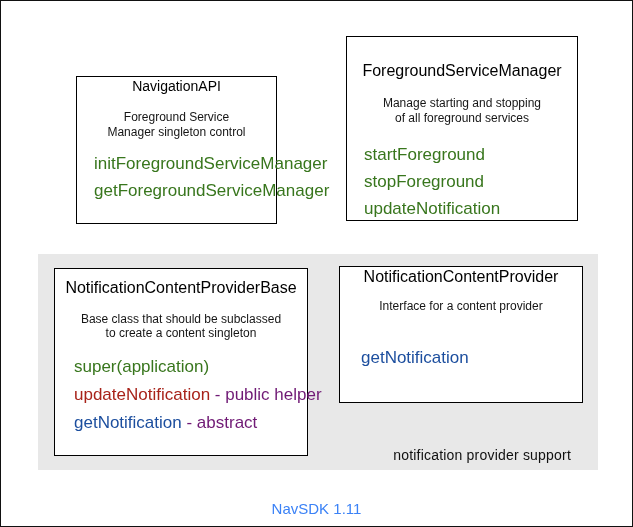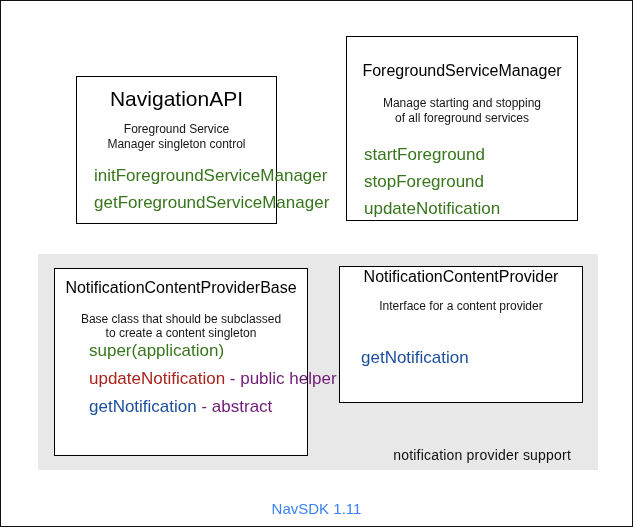--- a/index.html
+++ b/index.html
@@ -44,41 +44,41 @@
   #box-provider-base         { left: 53px;  top: 267px; width: 254px; height: 188px; }
   #box-provider-interface    { left: 338px; top: 265px; width: 244px; height: 137px; }
 
   .box-title {
     text-align: center;
     font-size: 16px;
     line-height: 19px;
     color: #000000;
     white-space: nowrap;
   }
-  #box-navigation-api .box-title { margin-top: 12px; font-size: 21px; }
+  #box-navigation-api .box-title { font-size: 14px; }
   #box-foreground-manager .box-title { margin-top: 24px; }
   #box-provider-base .box-title { margin-top: 9px; }
   #box-provider-interface .box-title { }
 
   .box-desc {
     text-align: center;
     font-size: 12px;
     line-height: 15px;
     color: #151515;
     white-space: nowrap;
   }
   #box-navigation-api .box-desc { margin-top: 14px; }
   #box-foreground-manager .box-desc { margin-top: 16px; }
   #box-provider-base .box-desc { margin-top: 15px; line-height: 14px; }
   #box-provider-interface .box-desc { margin-top: 13px; }
 
   .methods { padding-left: 17px; }
   #box-navigation-api .methods { margin-top: 17px; }
   #box-foreground-manager .methods { margin-top: 22px; }
-  #box-provider-base .methods { margin-top: 4px; padding-left: 34px; }
+  #box-provider-base .methods { margin-top: 20px; padding-left: 19px; }
   #box-provider-interface .methods { margin-top: 37px; padding-left: 21px; }
 
   .method-line {
     font-size: 17px;
     line-height: 13px;
     margin-bottom: 14px;
     white-space: nowrap;
   }
   #box-provider-base .method-line { margin-bottom: 15px; }
 

